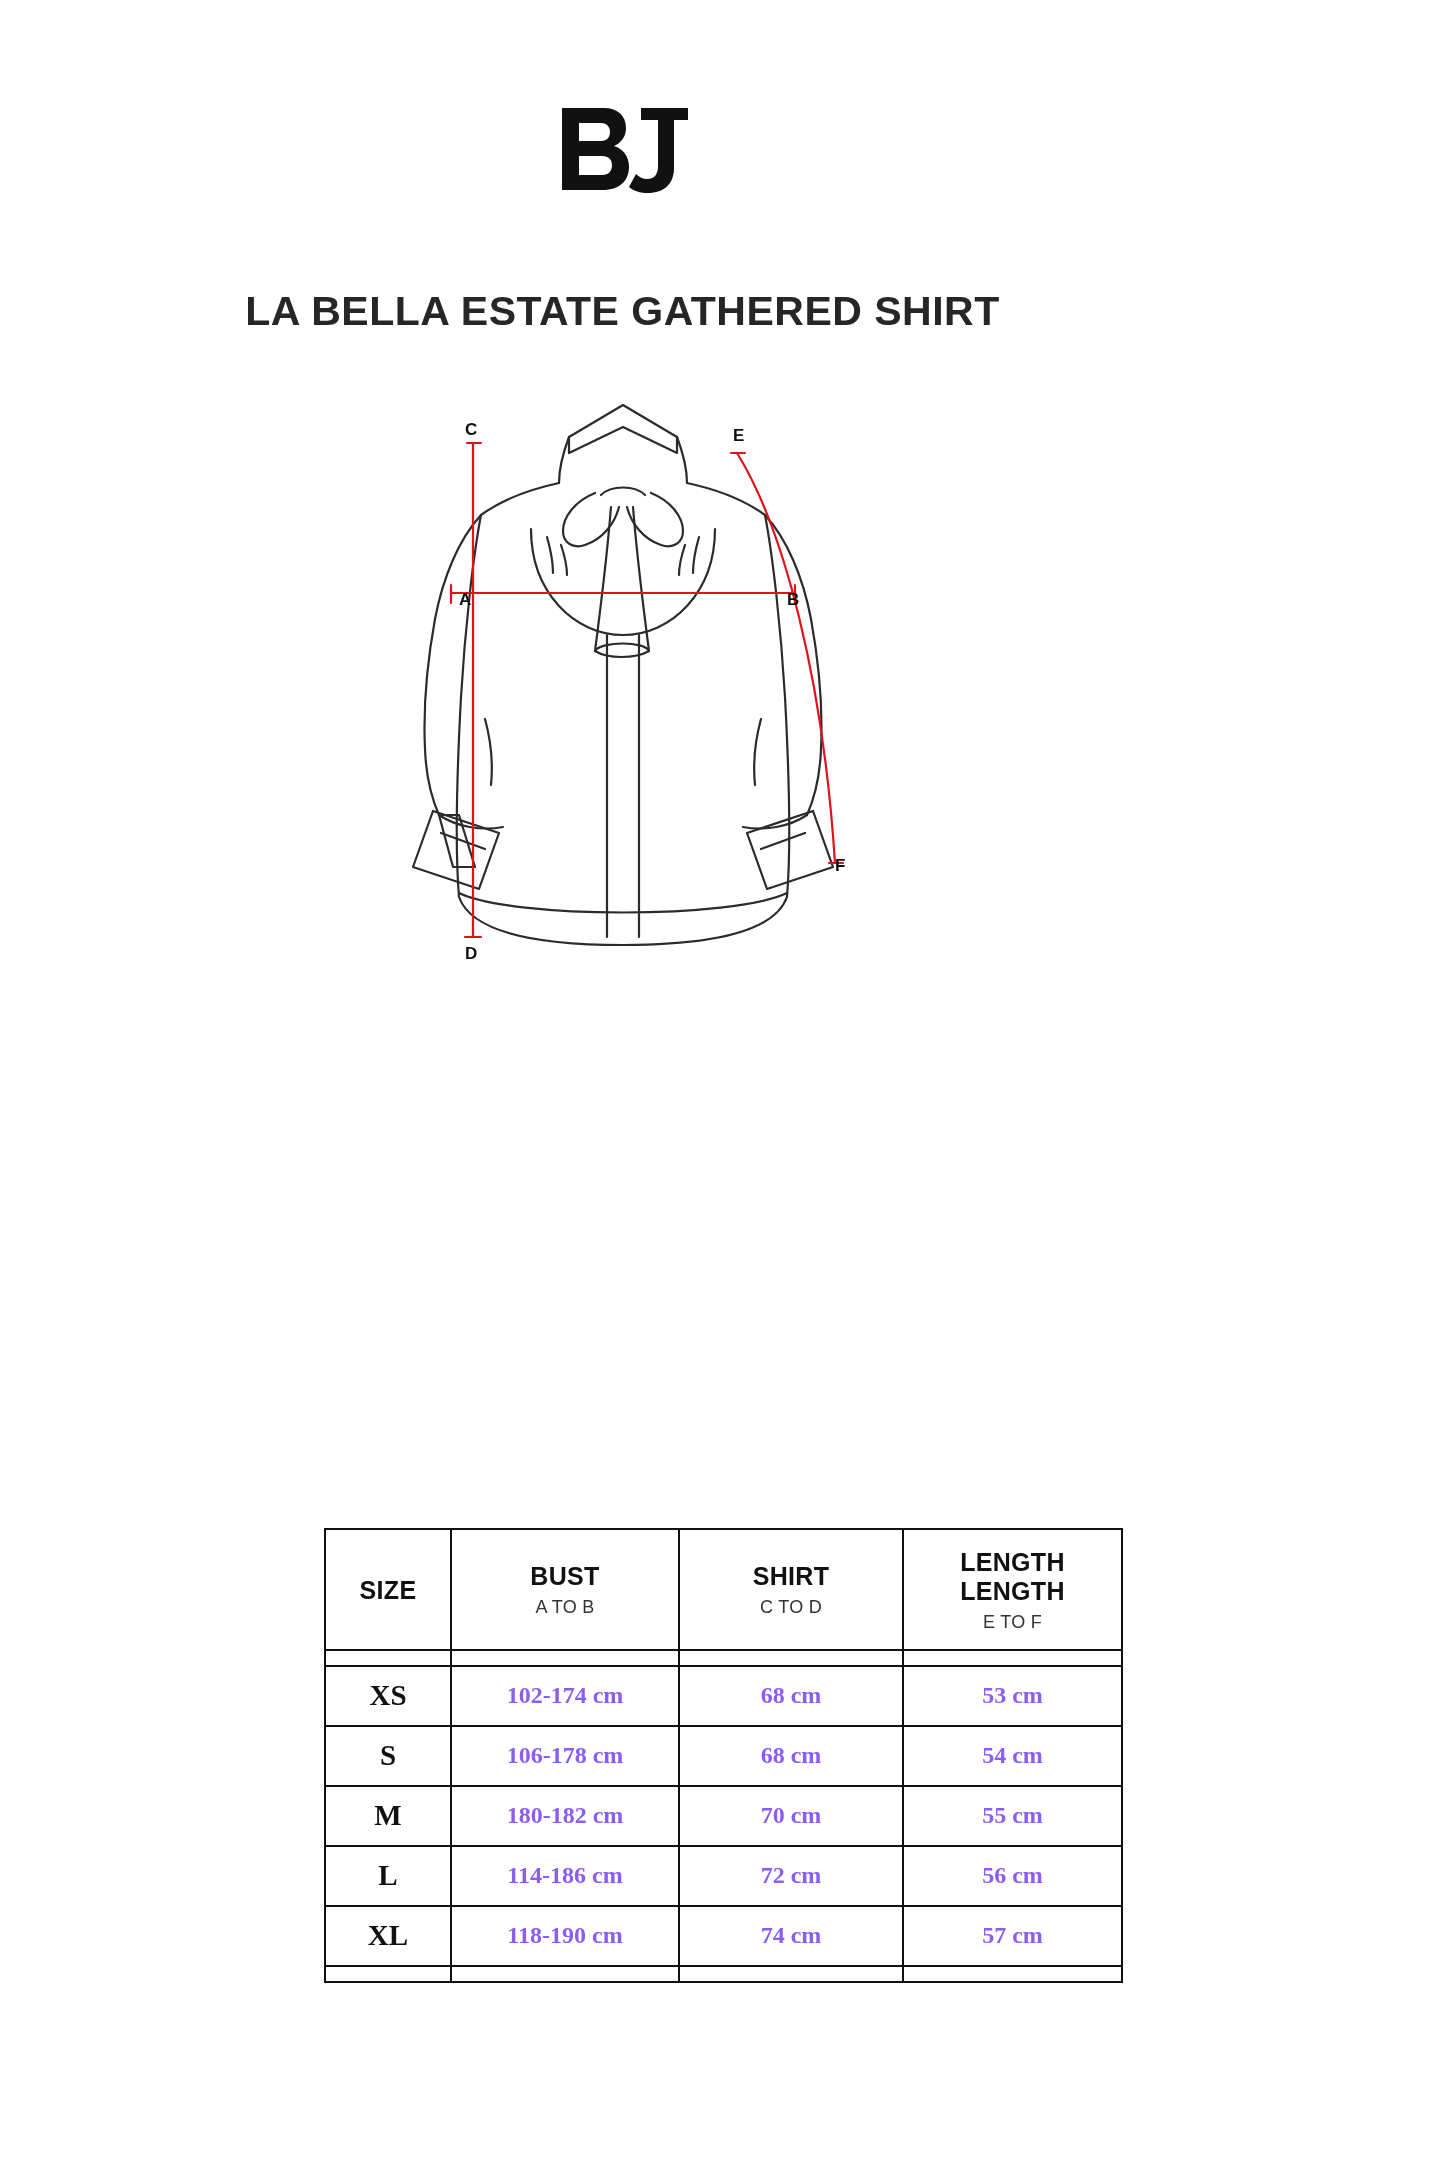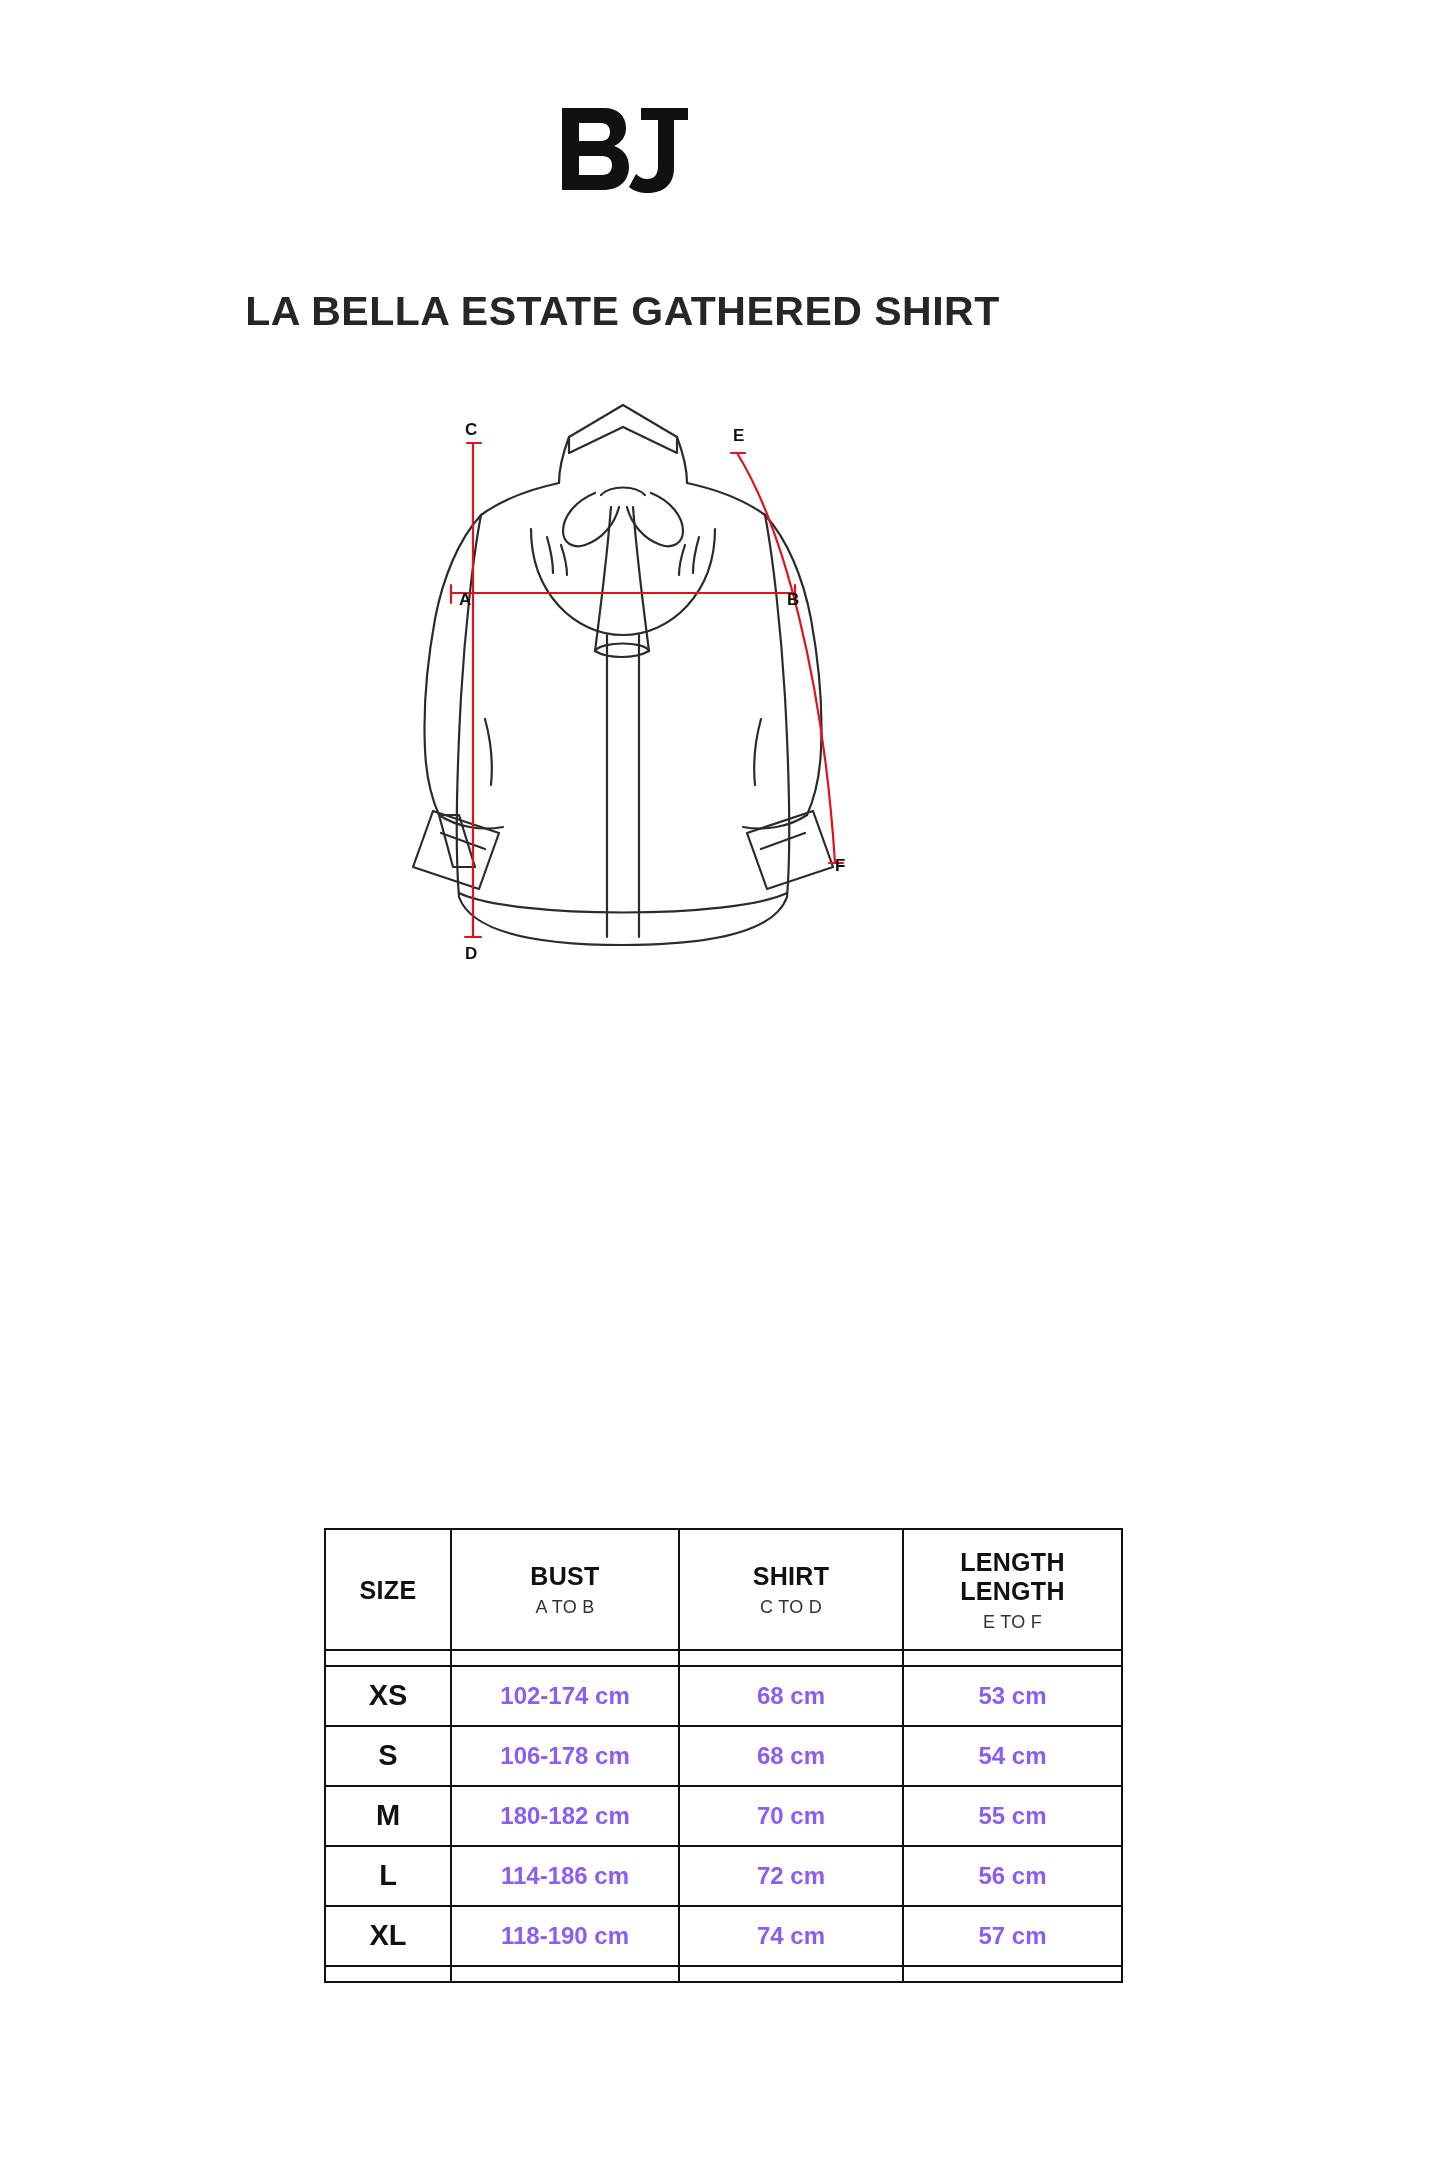--- a/index.html
+++ b/index.html
@@ -117,20 +117,21 @@
     font-weight: bold;
     color: #111111;
   }
   .cell-val {
     font-size: 24px;
     font-weight: bold;
     color: #8b5cf6;
   }
   tbody {
     border-bottom: 2px solid #111111;
+    font-family: Liberation Serif, serif;
   }
   .tbody-spacer td {
     height: 14px;
     border-top: none;
     border-bottom: none;
   }
 </style>
 </head>
 <body>
 

